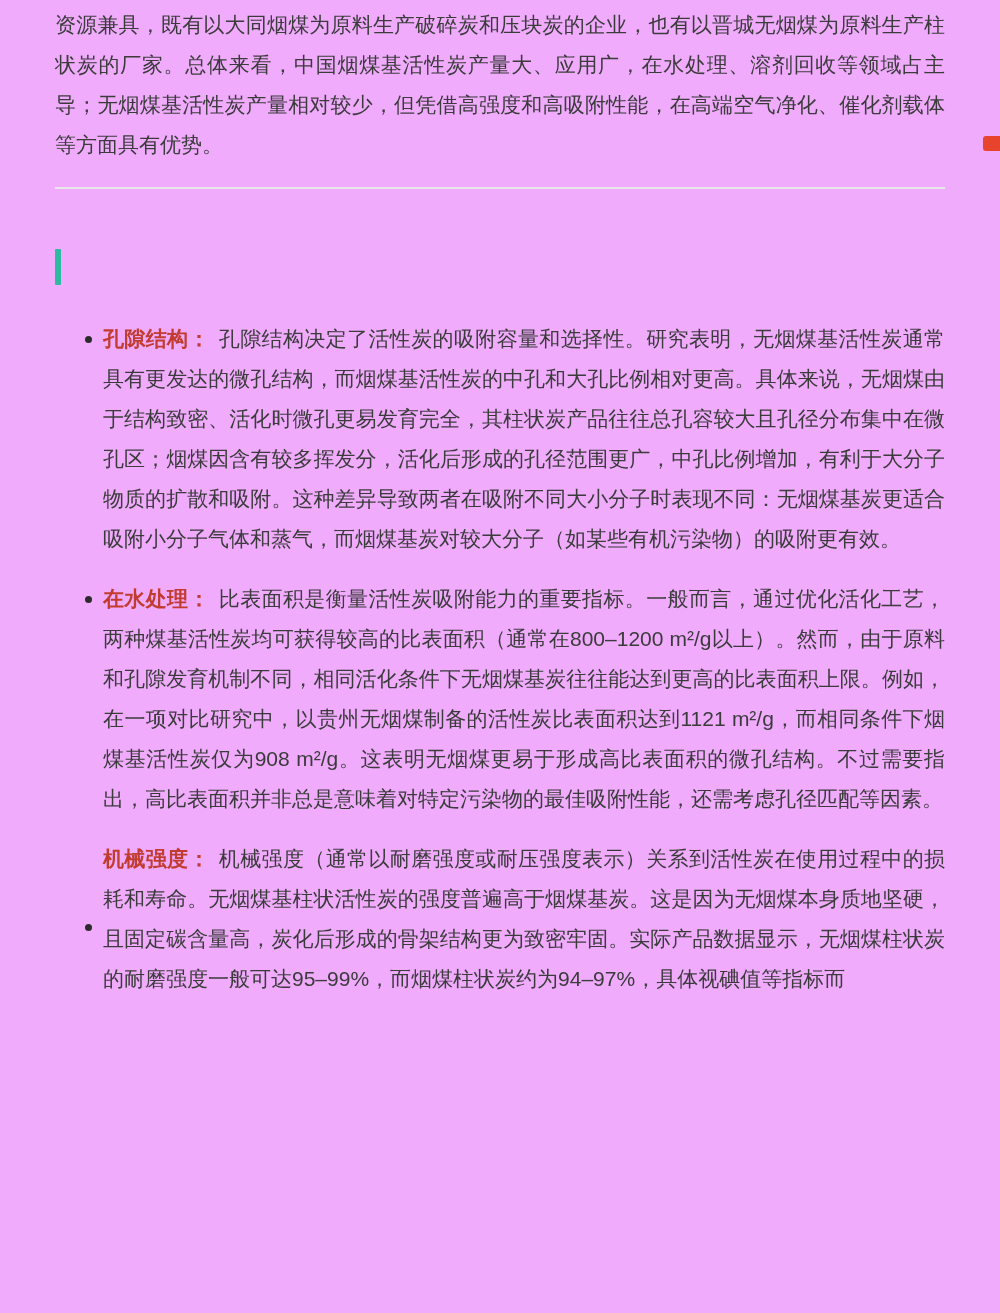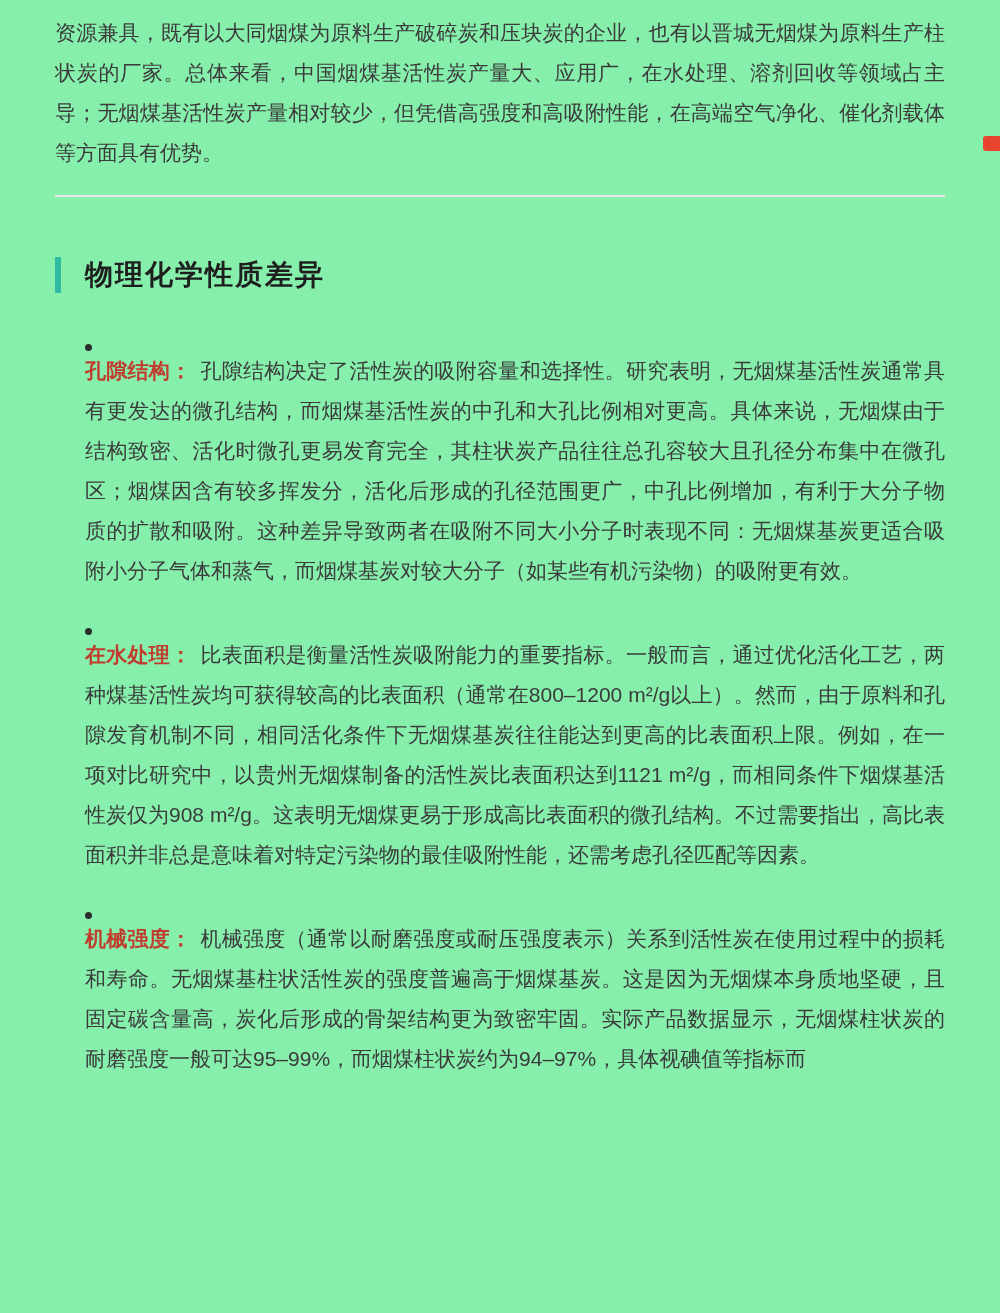--- a/index.html
+++ b/index.html
@@ -4,23 +4,23 @@
 <style>
   html, body { margin: 0; padding: 0; background: #ffffff; }
   body {
     width: 1000px; height: 1313px; overflow: hidden;
     font-family: "Liberation Sans", "DejaVu Sans", sans-serif;
   }
   .page {
     position: relative;
     width: 1000px; height: 1313px;
     box-sizing: border-box;
-    padding: 12px 55px;
+    padding: 4px 55px;
     color: #3b3b3b;
-    background: #86efac;
+    background: #f0abfc;
   }
   .body-text {
     font-size: 21px;
     line-height: 40px;
     text-align: justify;
     margin: 0;
     color: #3b3b3b;
   }
   .opening { margin-top: 1px; }
   .h1 {
@@ -58,23 +58,22 @@
   }
   .lead { margin-top: 42px; }
   .bullets {
     list-style: none;
     margin: 34px 0 0 0;
     padding: 0 0 0 30px;
   }
   .bullet {
     display: flex;
     margin: 0 0 20px 0;
-    flex-direction: column;
   }
-  .bullet:last-child { margin-bottom: 0; }
+  .bullet:last-child { margin-bottom: 0; align-items: center; }
   .dot {
     flex: 0 0 auto;
     width: 7px; height: 7px;
     border-radius: 50%;
     background: #2b2b2b;
     margin: 17px 11px 0 0;
   }
   .bullet-content {
     font-size: 21px;
     line-height: 40px;
@@ -101,21 +100,20 @@
 
   <div class="edge-marker"></div>
 
   <p class="body-text opening">资源兼具，既有以大同烟煤为原料生产破碎炭和压块炭的企业，也有以晋城无烟煤为原料生产柱状炭的厂家。总体来看，中国烟煤基活性炭产量大、应用广，在水处理、溶剂回收等领域占主导；无烟煤基活性炭产量相对较少，但凭借高强度和高吸附性能，在高端空气净化、催化剂载体等方面具有优势。</p>
 
 
   <div class="divider"></div>
 
   <div class="subheading">
     <span class="accent-bar"></span>
-    <h2 class="h2">物理化学性质差异</h2>
   </div>
 
 
   <ul class="bullets">
 
     <li class="bullet">
       <span class="dot"></span>
       <div class="bullet-content">
         <strong class="bullet-label">孔隙结构：</strong><span>孔隙结构决定了活性炭的吸附容量和选择性。研究表明，无烟煤基活性炭通常具有更发达的微孔结构，而烟煤基活性炭的中孔和大孔比例相对更高。具体来说，无烟煤由于结构致密、活化时微孔更易发育完全，其柱状炭产品往往总孔容较大且孔径分布集中在微孔区；烟煤因含有较多挥发分，活化后形成的孔径范围更广，中孔比例增加，有利于大分子物质的扩散和吸附。这种差异导致两者在吸附不同大小分子时表现不同：无烟煤基炭更适合吸附小分子气体和蒸气，而烟煤基炭对较大分子（如某些有机污染物）的吸附更有效。</span>
       </div>

